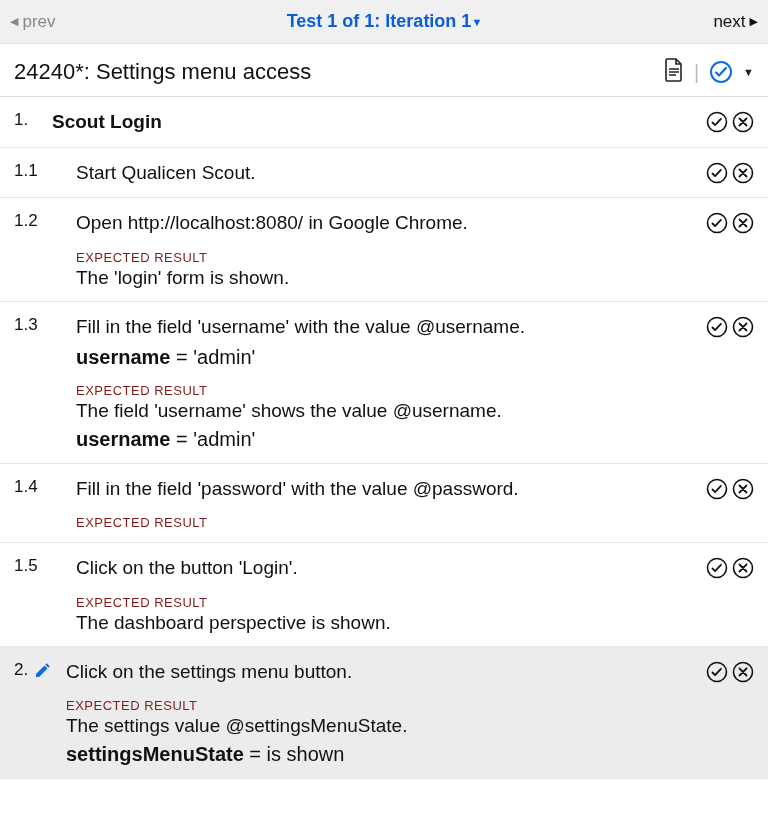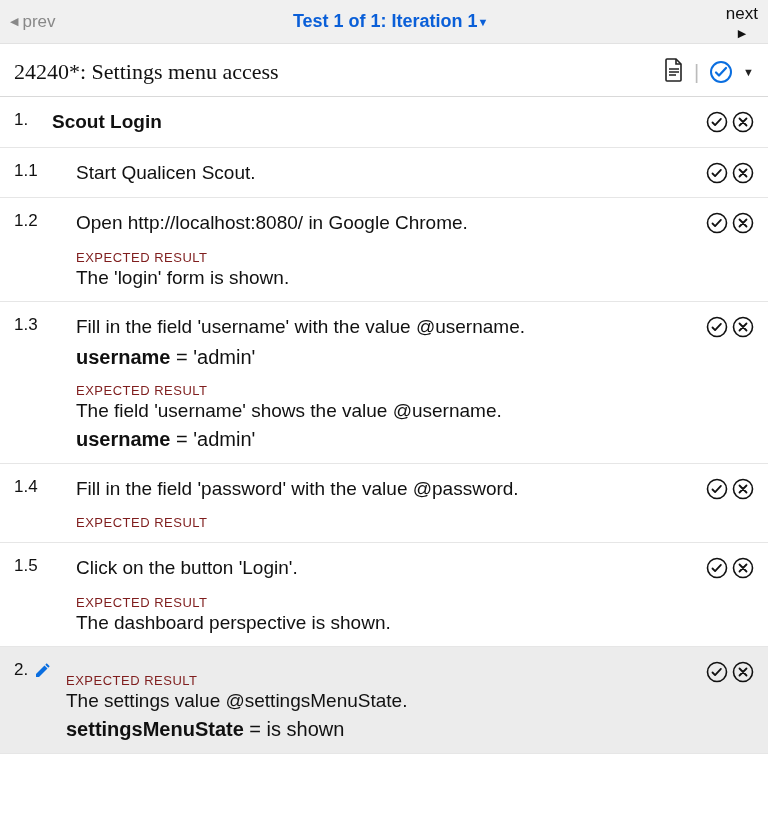--- a/index.html
+++ b/index.html
@@ -3,29 +3,29 @@
 <meta charset="utf-8">
 <style>
   * { box-sizing: border-box; margin: 0; padding: 0; }
   html, body { width: 768px; font-family: -apple-system, "Helvetica Neue", Arial, sans-serif; color: #111; background: #fff; }
   .topbar {
     display: flex; align-items: center; justify-content: space-between;
     background: #f0f0f0; padding: 8px 10px; border-bottom: 1px solid #e2e2e2;
     height: 44px;
   }
   .nav-btn { display: flex; align-items: center; gap: 4px; color: #888; font-size: 17px; cursor: pointer; }
-  .nav-btn.right { color: #111; flex-direction: column; }
+  .nav-btn.right { color: #111; }
   .nav-tri { font-size: 11px; line-height: 1; }
   .title-btn { display: flex; align-items: center; color: #0a5fd8; font-weight: 700; font-size: 18px; cursor: pointer; }
   .title-caret { font-size: 11px; color: #0a5fd8; }
   .header {
     display: flex; align-items: center; justify-content: space-between;
     padding: 14px 14px 10px 14px; border-bottom: 1px solid #d9d9d9;
   }
-  .header-title { font-size: 22px; font-weight: 400; font-family: Liberation Serif, serif; }
+  .header-title { font-size: 22px; font-weight: 400; }
   .header-actions { display: flex; align-items: center; gap: 10px; }
   .doc-icon svg { width: 20px; height: 24px; }
   .vdiv { color: #bbb; font-size: 20px; }
   .check-icon { display:inline-flex; width:24px; height:24px; }
   .caret-down { font-size: 11px; color: #222; }
   .step {
     display: flex; align-items: flex-start;
     padding: 12px 14px; border-bottom: 1px solid #e6e6e6; gap: 10px;
   }
   .step.section-title .step-body .main-text { font-weight: 700; }
@@ -222,20 +222,21 @@
   <div class="step-num section">
     <span>2.</span>
     <span class="edit-icon">
       <svg viewBox="0 0 18 18">
           <path d="M2 13l8.5-8.5 3 3L5 16H2v-3z" fill="#0a6ee0"></path>
           <path d="M12 3l3 3" stroke="#0a6ee0" stroke-width="2"></path>
         </svg>
     </span>
   </div>
   <div class="step-body wide">
+    <div class="main-text">Click on the settings menu button.</div>
     <div class="exp-label">EXPECTED RESULT</div>
     <div class="exp-text">The settings value @settingsMenuState.</div>
     <div class="param"><b>settingsMenuState</b><span> =  is shown</span></div>
   </div>
   <div class="step-actions">
     <span class="circ-btn">
         <svg viewBox="0 0 22 22">
           <circle cx="11" cy="11" r="9.5" fill="none" stroke="#111" stroke-width="1.6"></circle>
           <path d="M6.5 11.5l2.6 2.6 5.8-6.2" fill="none" stroke="#111" stroke-width="1.8" stroke-linecap="round" stroke-linejoin="round"></path>
         </svg>

